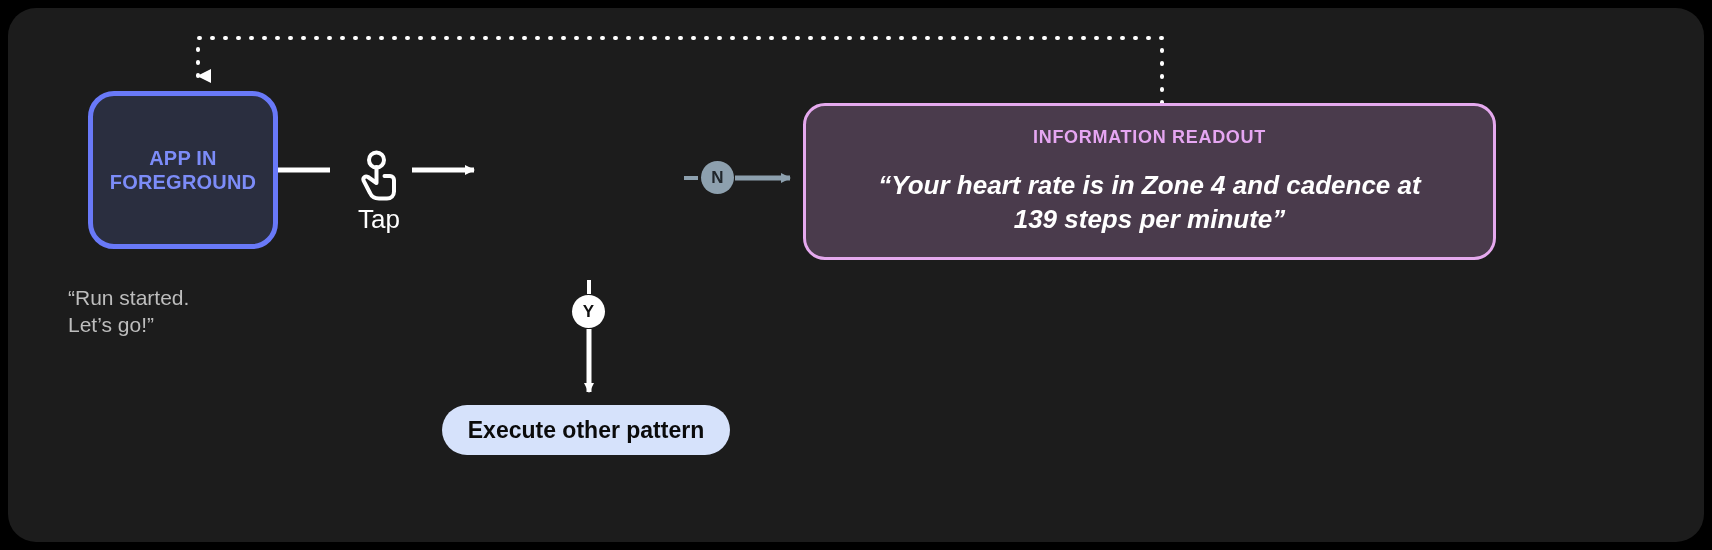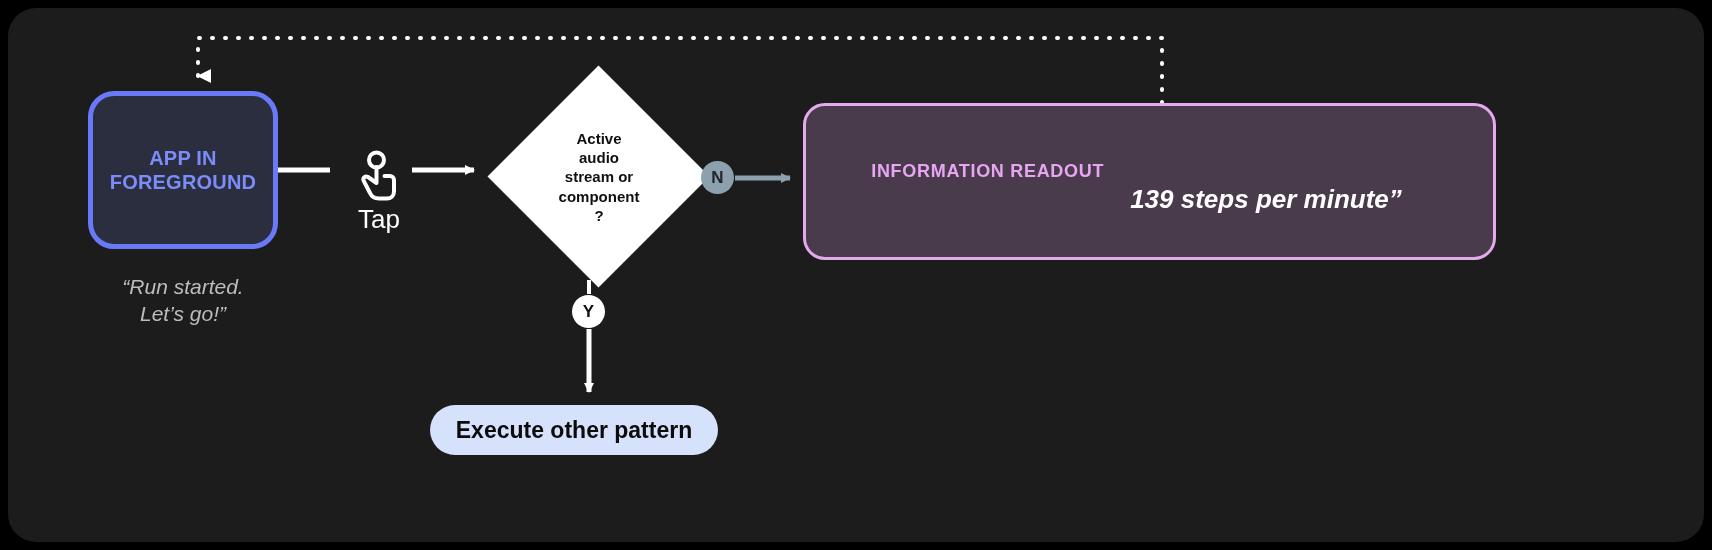--- a/index.html
+++ b/index.html
@@ -55,26 +55,25 @@
     color: #7C8CF8;
     font-size: 20px;
     font-weight: bold;
     line-height: 1.22;
     text-align: center;
     letter-spacing: 0.2px;
   }
   .app-caption {
     position: absolute;
     left: 60px;
-    top: 265px;
+    top: 276px;
     width: 230px;
-    text-align: center;
+    text-align: left;
     color: #BDBDBD;
     font-size: 21px;
-    font-style: italic;
     line-height: 1.3;
   }
 
   
   .tap-group {
     position: absolute;
     left: 331px;
     top: 142px;
     width: 80px;
     text-align: center;
@@ -155,21 +154,21 @@
     position: absolute;
     left: 795px;
     top: 95px;
     width: 693px;
     height: 157px;
     background: #4A3B4C;
     border: 3px solid #E5A9EE;
     border-radius: 22px;
     box-sizing: border-box;
     display: flex;
-    flex-direction: row;
+    flex-direction: column;
     align-items: center;
     justify-content: center;
   }
   .readout-title {
     color: #E6A6F2;
     font-size: 18px;
     font-weight: bold;
     letter-spacing: 0.7px;
     margin-bottom: 20px;
   }
@@ -179,21 +178,21 @@
     font-weight: bold;
     font-style: italic;
     line-height: 1.32;
     text-align: center;
     padding: 0 26px;
   }
 
   
   .execute-pill {
     position: absolute;
-    left: 422px;
+    left: 434px;
     top: 397px;
     width: 288px;
     height: 50px;
     background: #D6E2FB;
     border-radius: 25px;
     display: flex;
     align-items: center;
     justify-content: center;
     color: #0B0B0B;
     font-size: 23px;
@@ -251,40 +250,28 @@
 
         <circle cx="20.5" cy="10" r="7.5" fill="none" stroke="#FFFFFF" stroke-width="4"></circle>
 
         <path d="M20.5,17 L20.5,33 L12,27 C9.5,25.5 6.5,27.5 7.6,30.6 L14,43
                  C15.6,46.6 19,48.5 23,48.5 L31,48.5 C35,48.5 38,45.5 38,41.5
                  L38,30 C38,27.8 36.2,26 34,26 L28.5,26" fill="none" stroke="#FFFFFF" stroke-width="4" stroke-linejoin="round" stroke-linecap="round"></path>
       </svg>
       <span class="tap-label">Tap</span>
     </div>
 
-    <div class="diamond-wrap">
-      <div class="diamond-shape"></div>
-      <div class="diamond-text">
-        <div>
-          <span>Active</span><br>
-          <span>audio</span><br>
-          <span>stream or</span><br>
-          <span>component</span><br>
-          <span>?</span>
-        </div>
-      </div>
-    </div>
 
     <div class="badge badge-n">N</div>
     <div class="badge badge-y">Y</div>
 
     <div class="readout">
       <div class="readout-title">INFORMATION READOUT</div>
       <div class="readout-body">
-        <br>
+        <span>“Your heart rate is in Zone 4 and cadence at</span><br>
         <span>139 steps per minute”</span>
       </div>
     </div>
 
     <div class="execute-pill">Execute other pattern</div>
 
   </div>
 </div>
 
 </body></html>

